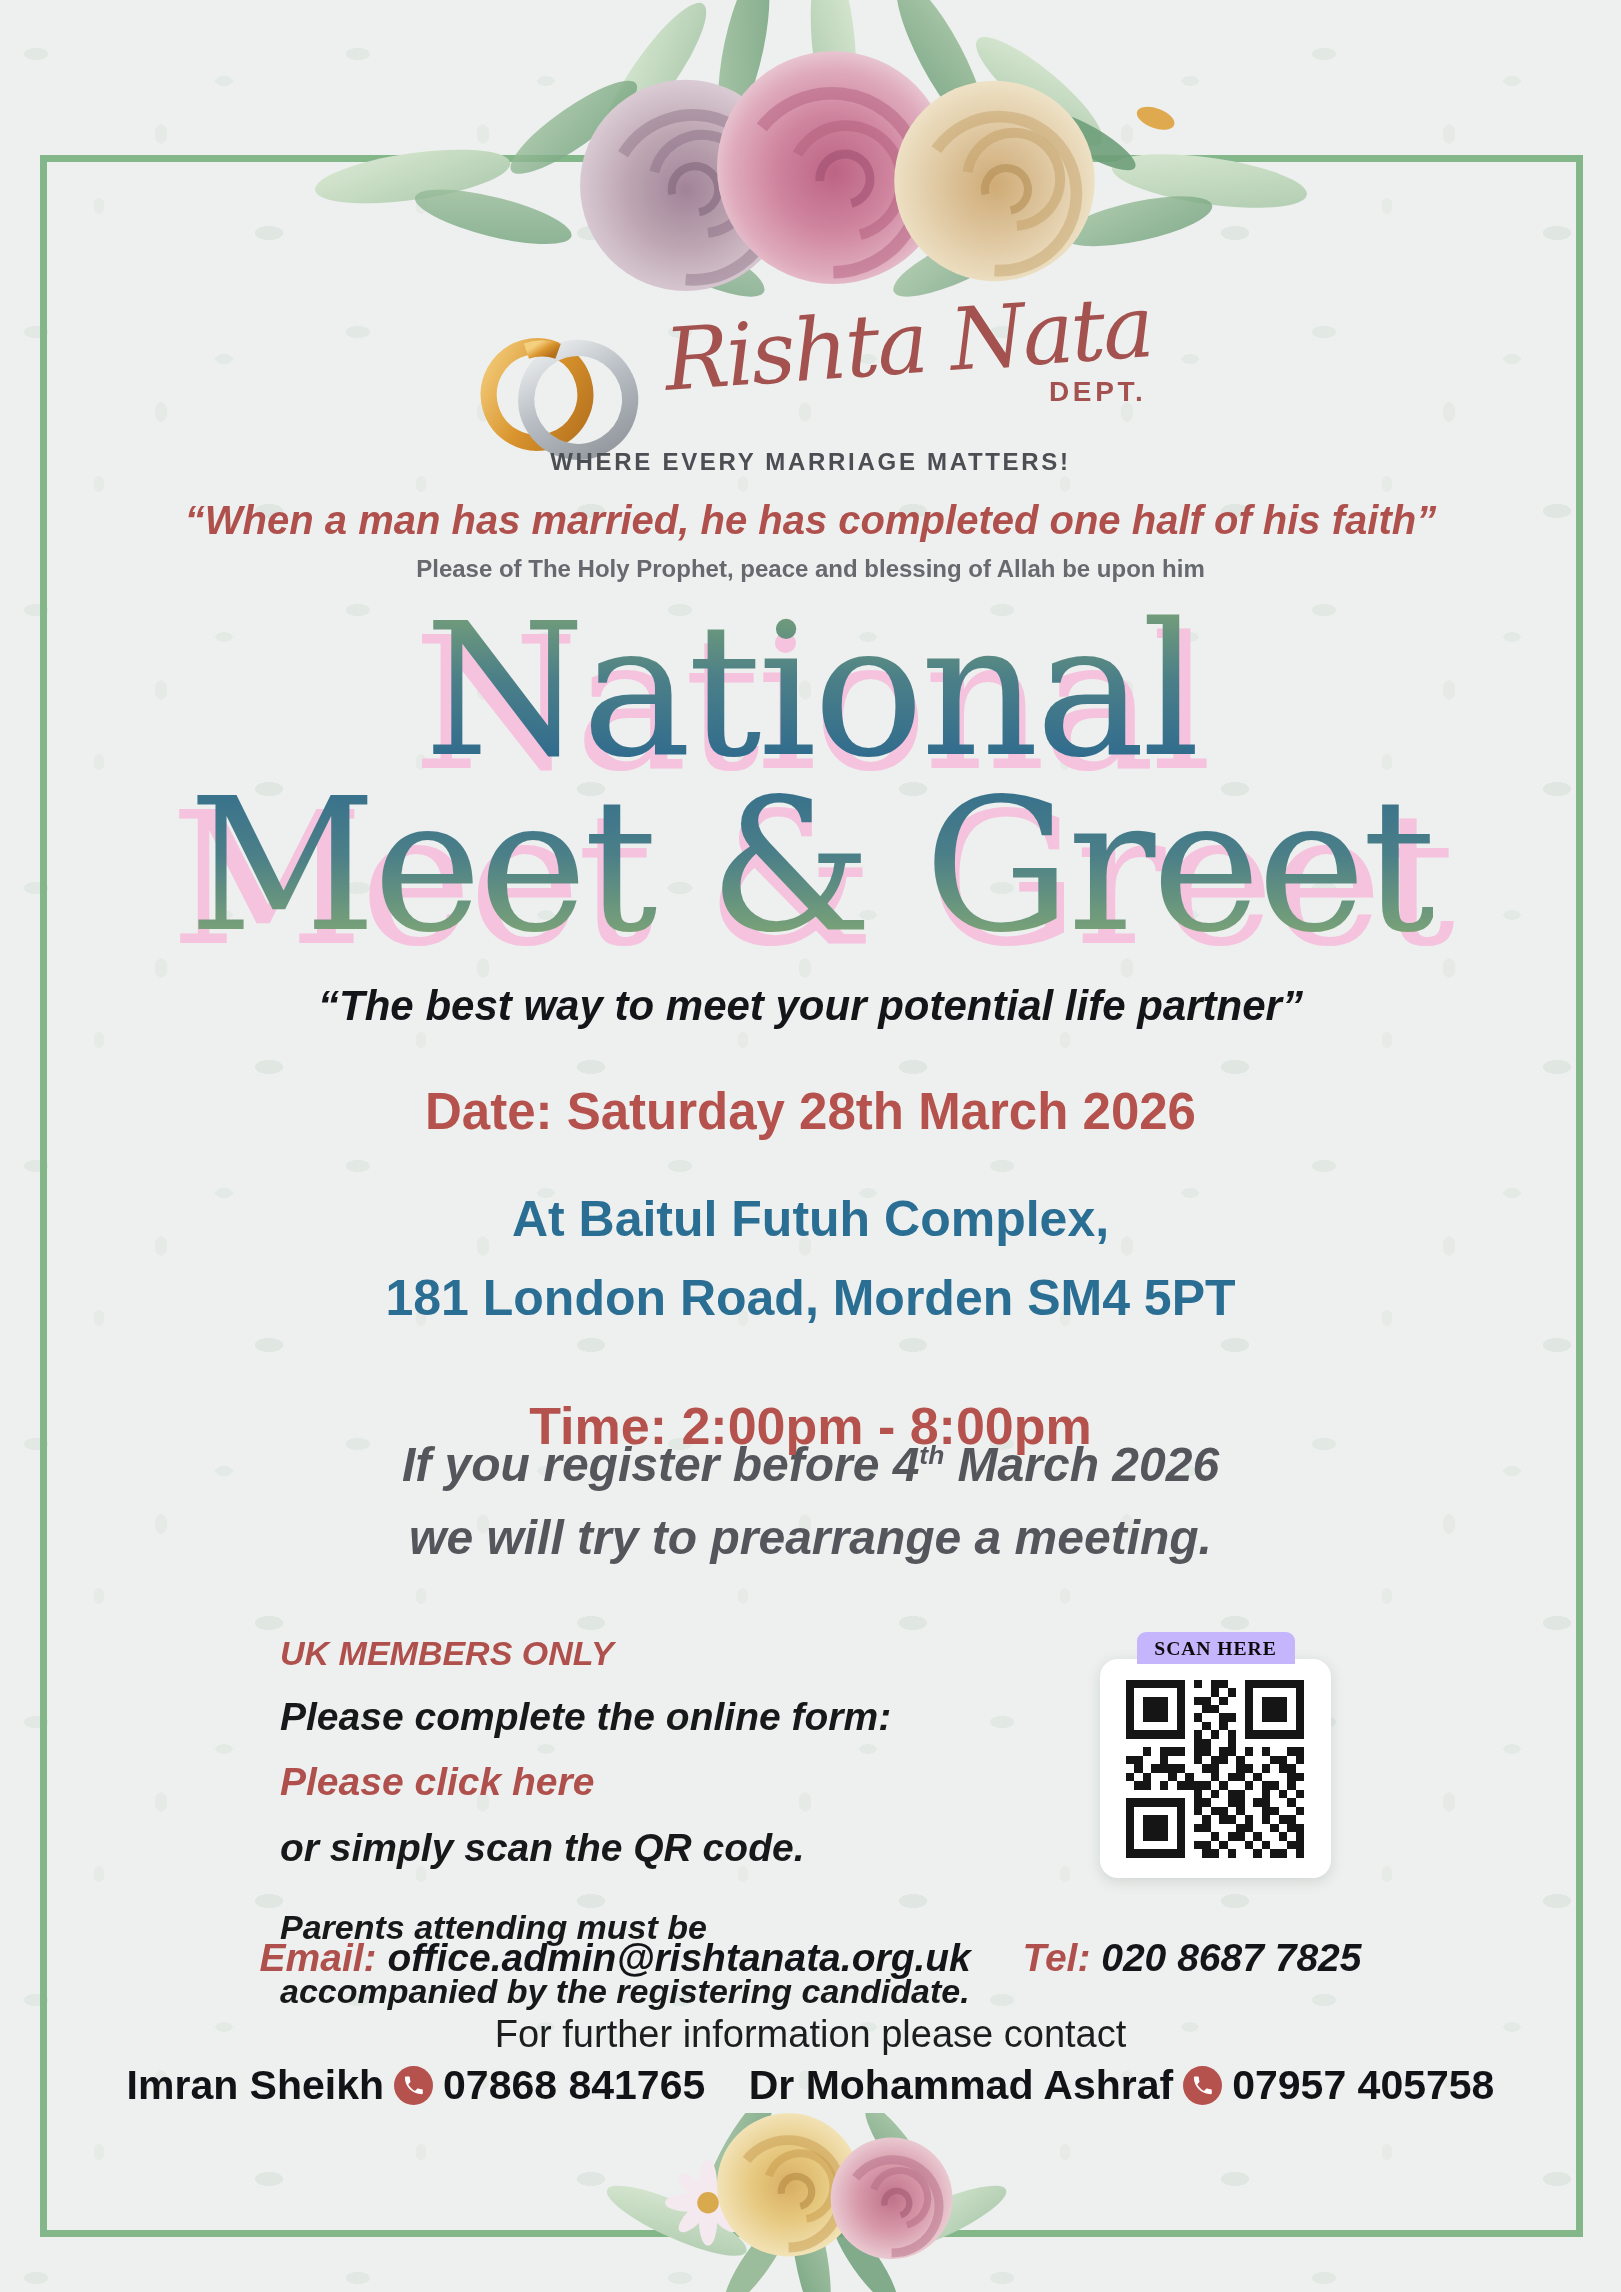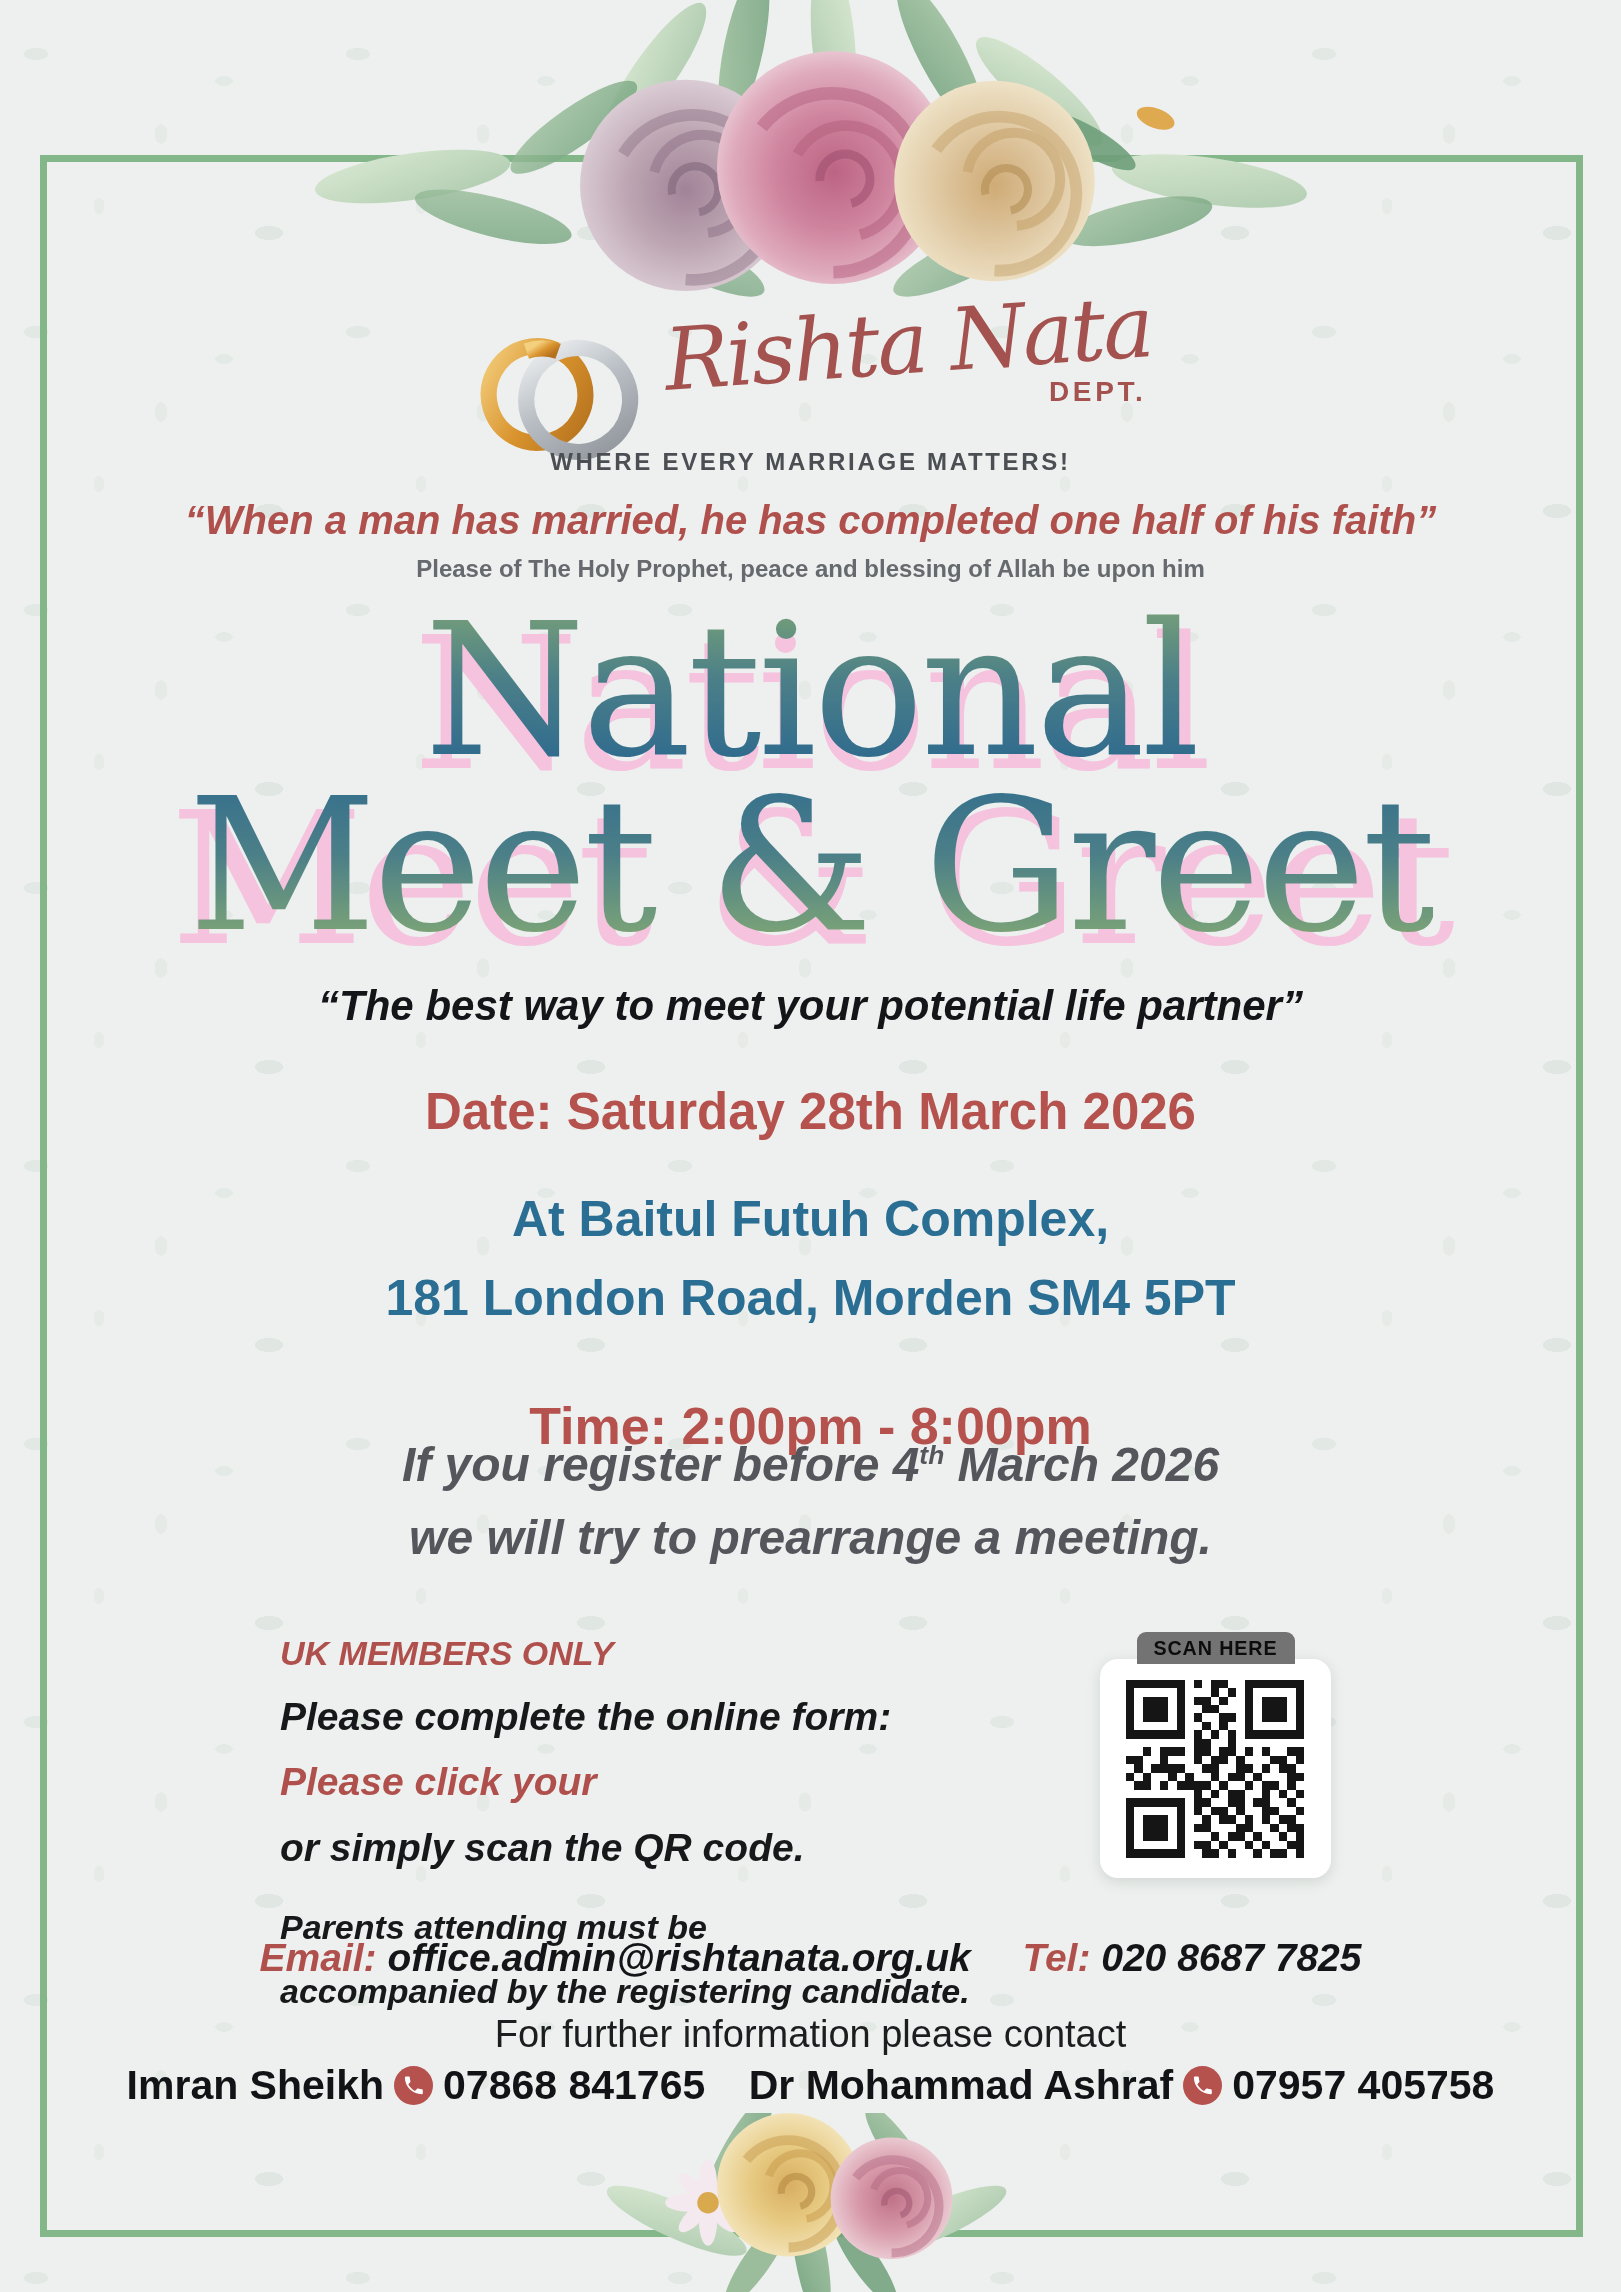--- a/index.html
+++ b/index.html
@@ -68,24 +68,24 @@
   .uk-heading{font-size:34px; font-weight:bold; font-style:italic; color:#b0504d;}
   .uk-line{font-size:39px; font-weight:bold; font-style:italic; color:#17181a; margin-top:21.5px;}
   .uk-link{font-size:39px; font-weight:bold; font-style:italic; color:#b0504d; margin-top:21.5px; cursor:pointer;}
   .uk-note{font-size:34px; font-weight:bold; font-style:italic; color:#17181a; margin-top:25px; line-height:64px;}
 
   
   .qr-card{position:absolute; left:1100px; top:1659px; width:231px; height:219px;
     background:#ffffff; border-radius:18px; z-index:3;
     box-shadow:0 3.6px 12.5px rgba(90,100,95,.18);}
   .qr-tab{position:absolute; top:-27px; left:50%; transform:translateX(-50%);
-    width:158px; height:32px; background:#737373; border-radius:9px 9px 0 0;
+    width:158px; height:32px; background:#c4b5fd; border-radius:9px 9px 0 0;
     display:flex; align-items:center; justify-content:center;
     font-size:19.7px; font-weight:bold; letter-spacing:0.9px; color:#0c0c0c;
-    font-family:Liberation Sans, sans-serif;}
+    font-family:Liberation Serif, serif;}
   .qr-grid{position:absolute; left:26px; top:20.6px; width:178px; height:178px;
     display:grid; grid-template-columns:repeat(21,1fr); grid-auto-rows:1fr;}
   .qr-grid div.on{background:#151515;}
 
   
   .email-line{top:1936px; font-size:39px; font-weight:bold; font-style:italic; color:#141518;}
   .email-line .red{color:#b0504d;}
   .email-line .sep{display:inline-block; width:30px;}
   .further{top:2013px; font-size:38px; font-weight:normal; color:#1c1d1f; font-style:normal;}
   .contacts{top:2062px; font-size:41px; font-weight:bold; color:#121316; z-index:4;}
@@ -220,21 +220,21 @@
   <div class="layer time-line">Time: 2:00pm - 8:00pm</div>
 
   <div class="layer register">
     <div><span>If you register before 4</span><sup>th</sup><span> March 2026</span></div>
     <div>we will try to prearrange a meeting.</div>
   </div>
 
   <div class="uk-block">
     <div class="uk-heading">UK MEMBERS ONLY</div>
     <div class="uk-line">Please complete the online form:</div>
-    <div class="uk-link">Please click your</div>
+    <div class="uk-link">Please click here</div>
     <div class="uk-line">or simply scan the QR code.</div>
     <div class="uk-note">
       <div>Parents attending must be</div>
       <div>accompanied by the registering candidate.</div>
     </div>
   </div>
 
   <div class="qr-card">
     <div class="qr-tab">SCAN HERE</div>
     <div class="qr-grid">

